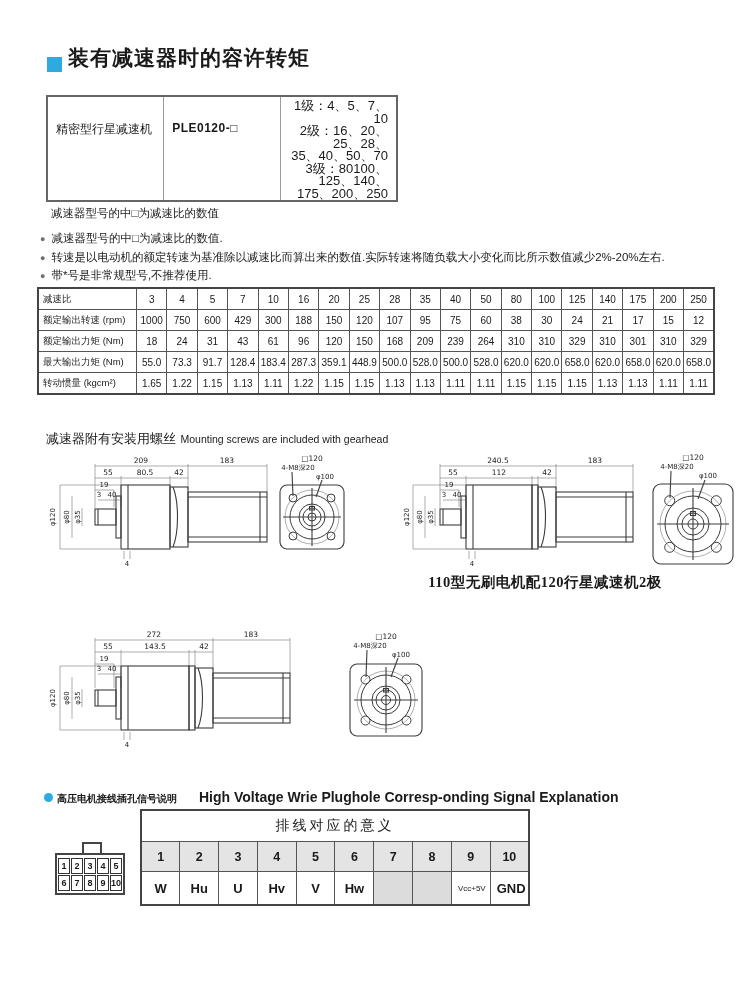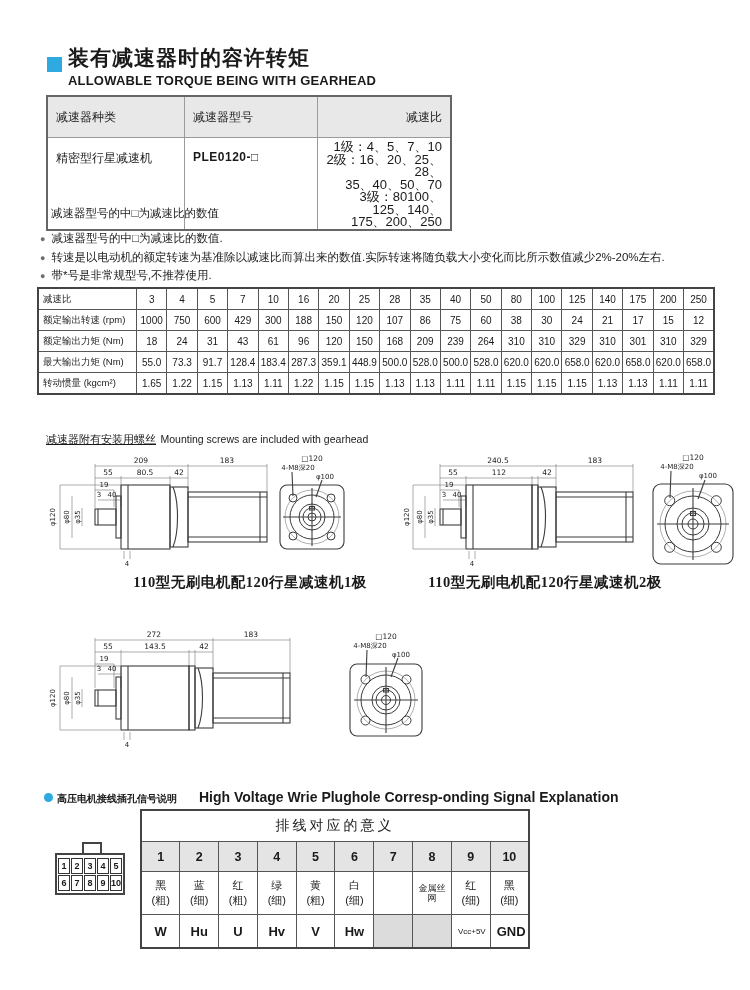--- a/index.html
+++ b/index.html
@@ -10,21 +10,21 @@
   
   .title-sq{left:47px;top:57px;width:15px;height:15px;background:#2FAAE1;}
   .title-cn{left:68px;top:44px;font-size:21px;font-weight:700;letter-spacing:1px;}
   .title-en{left:68px;top:73px;font-size:13px;font-weight:700;letter-spacing:.2px;}
 
   
   .gear-wrap{left:46px;top:95px;}
   table.gear{border-collapse:collapse;table-layout:fixed;width:352px;border:2px solid #666;}
   table.gear td{border:1px solid #9a9a9a;font-size:12px;padding:0 8px;}
   table.gear tr.hd td{background:#e8e8e8;height:40px;}
-  table.gear tr.bd td{height:66px;vertical-align:top;padding-top:12px;}
+  table.gear tr.bd td{height:66px;vertical-align:top;padding-top:24px;}
   td.ra{text-align:right;}
   .model{font-weight:700;font-size:13px;letter-spacing:.5px;}
   .ratio-cell{padding-top:3px !important;}
   .ratio-cell div{font-size:13px;line-height:12.5px;text-align:right;}
   .footnote{left:51px;top:206px;font-size:11.5px;}
 
   
   .note{display:flex;align-items:flex-start;font-size:11.5px;line-height:14px;width:690px;}
   .note .blt{font-size:9px;color:#6e6e6e;margin:1px 6px 0 0;}
 
@@ -33,21 +33,21 @@
   table.spec{border-collapse:collapse;table-layout:fixed;width:678px;border:2px solid #444;}
   table.spec td{border:1px solid #555;height:20px;text-align:center;font-size:10px;padding:0;overflow:hidden;}
   table.spec td.lbl{text-align:left;padding-left:4px;font-size:9.5px;width:93px;}
 
   
   .dot{display:inline-block;width:9px;height:9px;border-radius:50%;background:#2FAAE1;margin-right:4px;}
   .dim-head{left:44px;top:406px;font-weight:700;}
   .dim-head .cn{font-size:15.5px;}
   .dim-head .en{font-size:10px;margin-left:4px;}
   .dim-sub{left:46px;top:429px;}
-  .dim-sub .cn{font-size:11px;text-decoration:underline;}
+  .dim-sub .cn{font-size:13px;}
   .dim-sub .en{font-size:10.5px;}
 
   
   svg.drw{position:absolute;overflow:visible;}
   svg .thin line, svg line.thin{stroke:#777;stroke-width:.6;}
   svg .part rect, svg .part line, svg .part path{stroke:#3c3c3c;stroke-width:1.1;fill:none;}
   svg .part circle{stroke:#3c3c3c;stroke-width:1;fill:none;}
   svg circle.cthin{stroke-width:.6;stroke:#777;}
   svg text{font-family:"DejaVu Sans",sans-serif;font-size:7.5px;fill:#222;text-anchor:middle;}
   svg text.s{font-size:7px;}
@@ -78,30 +78,24 @@
   .conn .prow span{width:10px;height:14px;border:1px solid #333;margin:0.5px;font-size:9px;font-weight:700;
                    display:flex;align-items:center;justify-content:center;}
 </style>
 </head>
 <body>
 
 <div class="page">
 
   <div class="abs title-sq"></div>
   <div class="abs title-cn">装有减速器时的容许转矩</div>
-  <div class="abs title-en">ALLOWABLE TORQUE BEING WITH GEARHEAD</div>
 
   <div class="abs gear-wrap">
     <table class="gear">
       <tbody>
-          <tr class="hd">
-        <td style="width:120px">减速器种类</td>
-        <td style="width:116px">减速器型号</td>
-        <td style="width:116px" class="ra">减速比</td>
-      </tr>
       <tr class="bd">
         <td>精密型行星减速机</td>
         <td class="model">PLE0120-□</td>
         <td class="ratio-cell">
           <div>1级：4、5、7、10</div>
           <div>2级：16、20、25、28、</div>
           <div>35、40、50、70</div>
           <div>3级：80100、125、140、</div>
           <div>175、200、250</div>
         </td>
@@ -153,21 +147,21 @@
             <td class="lbl">额定输出转速 (rpm)</td>
             <td>1000</td>
             <td>750</td>
             <td>600</td>
             <td>429</td>
             <td>300</td>
             <td>188</td>
             <td>150</td>
             <td>120</td>
             <td>107</td>
-            <td>86</td>
+            <td>95</td>
             <td>75</td>
             <td>60</td>
             <td>38</td>
             <td>30</td>
             <td>24</td>
             <td>21</td>
             <td>17</td>
             <td>15</td>
             <td>12</td>
           </tr>
@@ -307,21 +301,20 @@
       <text class="s" x="72" y="45">40</text>
       <text class="s" x="87" y="114">4</text>
       <text class="s" transform="rotate(-90 15 65)" x="15" y="65">φ120</text>
       <text class="s" transform="rotate(-90 29 65)" x="29" y="65">φ80</text>
       <text class="s" transform="rotate(-90 40 65)" x="40" y="65">φ35</text>
       <text x="272" y="9">□120</text>
       <text class="s" x="258" y="18">4-M8深20</text>
       <text class="s" x="285" y="27">φ100</text>
     </g>
   </svg>
-  <div class="abs drw-caption" style="left:90px;top:573px;width:320px">110型无刷电机配120行星减速机1极</div>
 
   <svg class="drw" style="left:405px;top:452px" width="335" height="125" viewBox="0 0 335 125">
     <g class="thin">
       <line x1="35" y1="12" x2="35" y2="56"></line>
         <line x1="151" y1="12" x2="151" y2="38"></line>
       <line x1="228" y1="12" x2="228" y2="40"></line>
         <line x1="61" y1="24" x2="61" y2="55"></line>
       <line x1="127" y1="24" x2="127" y2="34"></line>
         <line x1="133" y1="24" x2="133" y2="34"></line>
       <line x1="35" y1="14" x2="228" y2="14"></line>
@@ -494,32 +487,20 @@
             <td>2</td>
             <td>3</td>
             <td>4</td>
             <td>5</td>
             <td>6</td>
             <td>7</td>
             <td>8</td>
             <td>9</td>
             <td>10</td>
           </tr>
-          <tr class="cols">
-            <td>黑(粗)</td>
-            <td>蓝(细)</td>
-            <td>红(粗)</td>
-            <td>绿(细)</td>
-            <td>黄(粗)</td>
-            <td>白(细)</td>
-            <td></td>
-            <td class="wrap">金属丝网</td>
-            <td>红(细)</td>
-            <td>黑(细)</td>
-          </tr>
           <tr class="sigs">
             <td>W</td>
             <td>Hu</td>
             <td>U</td>
             <td>Hv</td>
             <td>V</td>
             <td>Hw</td>
             <td class="shade"></td>
             <td class="shade"></td>
             <td class="tiny">Vcc+5V</td>

